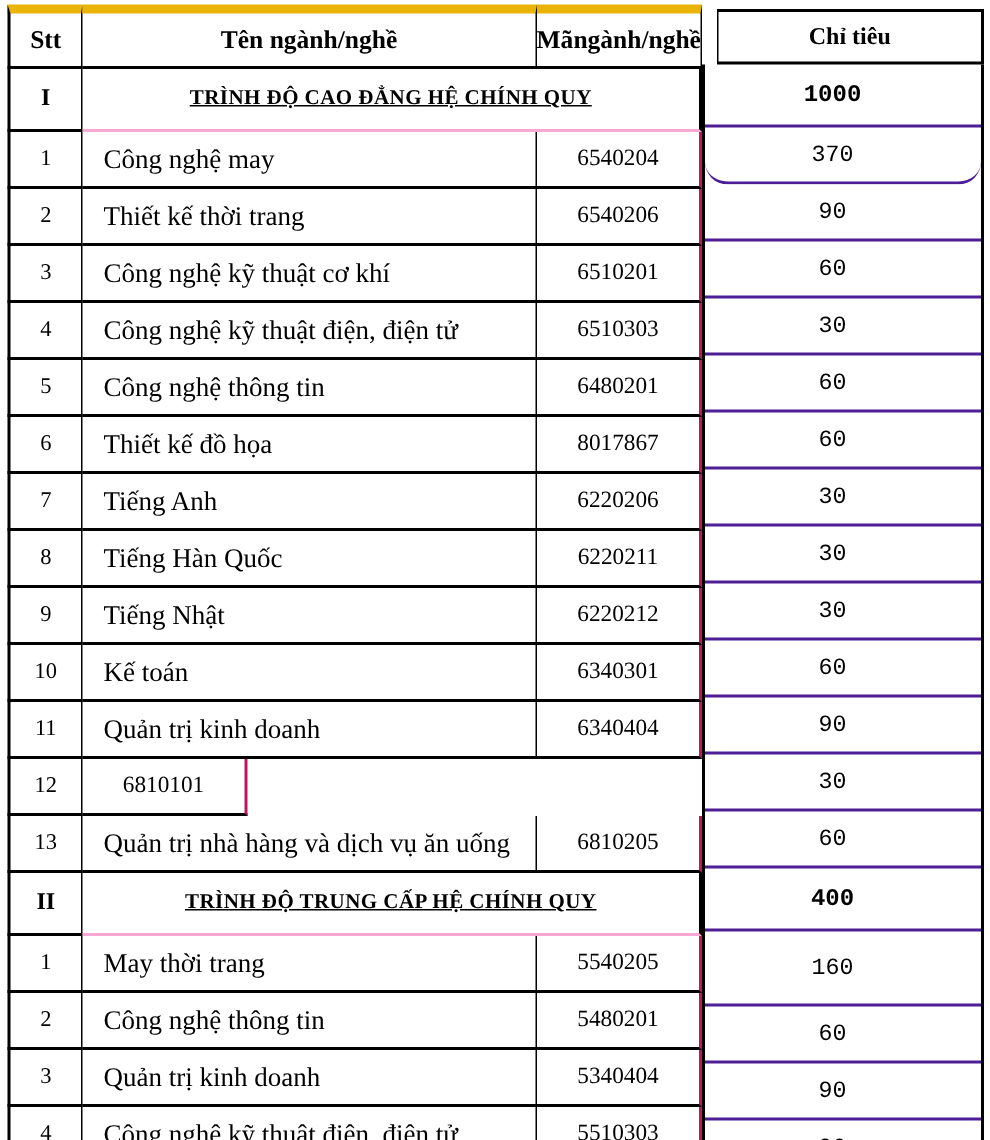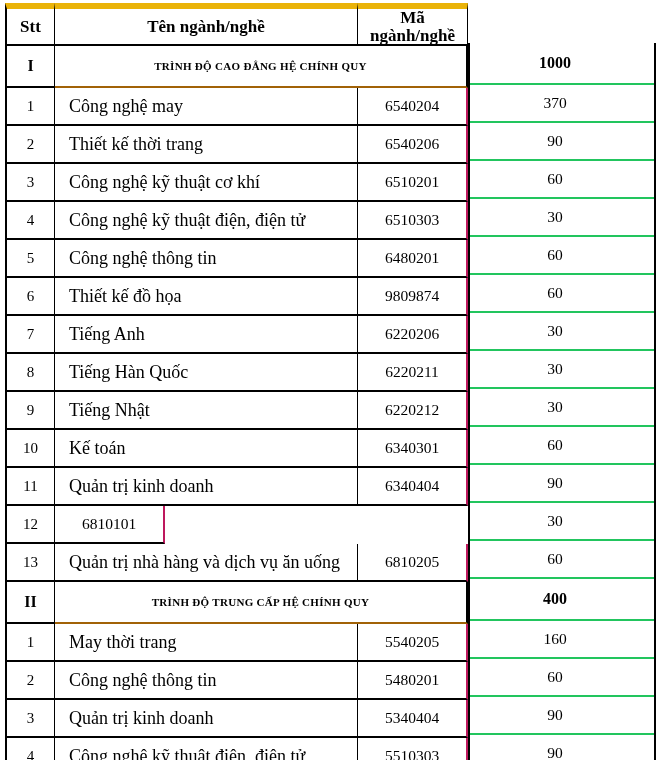--- a/index.html
+++ b/index.html
@@ -79,41 +79,42 @@
     position: absolute;
     left: 463px;
     top: 40px;
     width: 188px;
     border-left: 2px solid #000;
     border-right: 2px solid #000;
     box-sizing: border-box;
   }
   .q-cell {
     box-sizing: border-box;
-    border-bottom: 2px solid #22c55e;
+    border-bottom: 2px solid #4c1d95;
     display: flex;
     align-items: center;
     justify-content: center;
     font-size: 15.5px;
     padding-right: 14px;
+    font-family: Liberation Mono, monospace;
   }
   .q-cell.bold { font-weight: bold; font-size: 16px; }
 
   
   #header-row .c-stt,
   #header-row .c-name,
   #header-row .c-code {
     height: 43px;
     font-weight: bold;
     border-top: 6px solid #eab308;
     font-size: 17px;
   }
   #header-row .c-code {
     border-right: 1px solid #000;
-    flex-direction: column;
+    flex-direction: row;
     line-height: 1.02;
     justify-content: center;
     padding: 0 2px;
   }
   #header-row .c-name { justify-content: center; padding-left: 0; }
 
   #quota-head {
     position: absolute;
     left: 473px;
     top: 3px;
@@ -132,24 +133,25 @@
   
   .row.section .c-stt { font-weight: bold; font-size: 16px; }
   .row.section .c-span {
     box-sizing: border-box;
     width: 413px;
     flex: 0 0 413px;
     display: flex;
     align-items: center;
     justify-content: center;
     border-right: 2px solid #000;
-    border-bottom: 2px solid #a16207;
+    border-bottom: 2px solid #f9a8d4;
     font-weight: bold;
-    font-size: 11px;
+    font-size: 14px;
     letter-spacing: 0.3px;
+    text-decoration: underline;
   }
   .row.section .c-stt,
   .row.section .c-span { height: 42px; }
 
   
   .row.data .c-stt,
   .row.data .c-name,
   .row.data .c-code { height: 38px; }
 
   .c-stt.indent { font-size: 15px; }
@@ -195,21 +197,21 @@
         <div class="c-code">6510303</div>
       </div>
       <div class="row data">
         <div class="c-stt indent">5</div>
         <div class="c-name indent">Công nghệ thông tin</div>
         <div class="c-code">6480201</div>
       </div>
       <div class="row data">
         <div class="c-stt indent">6</div>
         <div class="c-name indent">Thiết kế đồ họa</div>
-        <div class="c-code">9809874</div>
+        <div class="c-code">8017867</div>
       </div>
       <div class="row data">
         <div class="c-stt indent">7</div>
         <div class="c-name indent">Tiếng Anh</div>
         <div class="c-code">6220206</div>
       </div>
       <div class="row data">
         <div class="c-stt indent">8</div>
         <div class="c-name indent">Tiếng Hàn Quốc</div>
         <div class="c-code">6220211</div>
@@ -257,36 +259,37 @@
         <div class="c-name indent">Quản trị kinh doanh</div>
         <div class="c-code">5340404</div>
       </div>
       <div class="row data">
         <div class="c-stt indent">4</div>
         <div class="c-name indent">Công nghệ kỹ thuật điện, điện tử</div>
         <div class="c-code">5510303</div>
       </div>
     </div>
 
+  <div id="quota-head">Chỉ tiêu</div>
 
   <div id="quota-col">
       <div class="q-cell bold" style="height: 42px;">1000</div>
-      <div class="q-cell" style="height: 38px;">370</div>
+      <div class="q-cell" style="height: 38px; border-radius: 15px;">370</div>
       <div class="q-cell" style="height: 38px;">90</div>
       <div class="q-cell" style="height: 38px;">60</div>
       <div class="q-cell" style="height: 38px;">30</div>
       <div class="q-cell" style="height: 38px;">60</div>
       <div class="q-cell" style="height: 38px;">60</div>
       <div class="q-cell" style="height: 38px;">30</div>
       <div class="q-cell" style="height: 38px;">30</div>
       <div class="q-cell" style="height: 38px;">30</div>
       <div class="q-cell" style="height: 38px;">60</div>
       <div class="q-cell" style="height: 38px;">90</div>
       <div class="q-cell" style="height: 38px;">30</div>
       <div class="q-cell" style="height: 38px;">60</div>
       <div class="q-cell bold" style="height: 42px;">400</div>
-      <div class="q-cell" style="height: 38px;">160</div>
+      <div class="q-cell" style="height: 50px;">160</div>
       <div class="q-cell" style="height: 38px;">60</div>
       <div class="q-cell" style="height: 38px;">90</div>
       <div class="q-cell" style="height: 38px;">90</div>
     </div>
 
 </div>
 
 </body></html>

